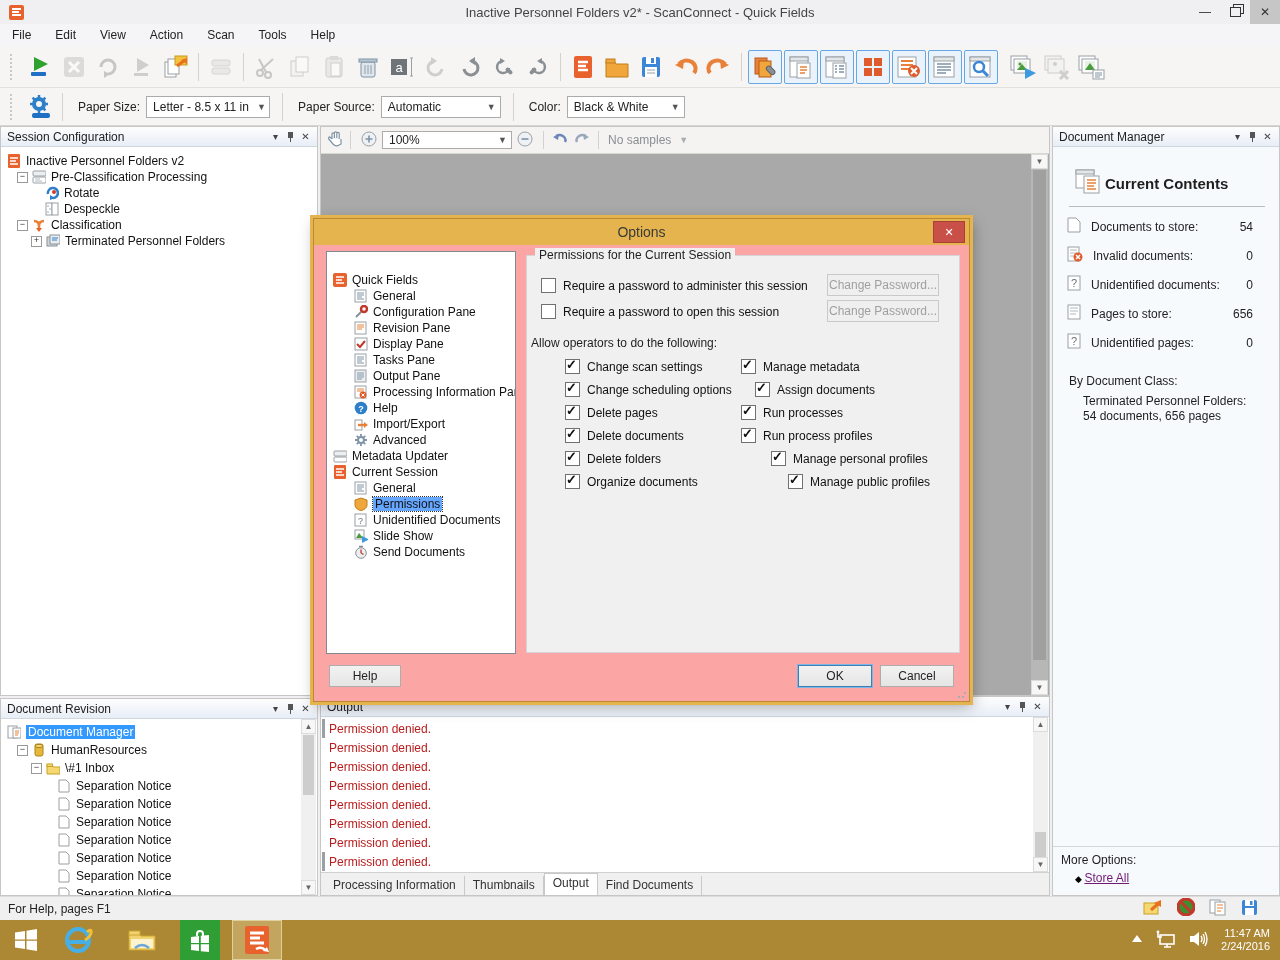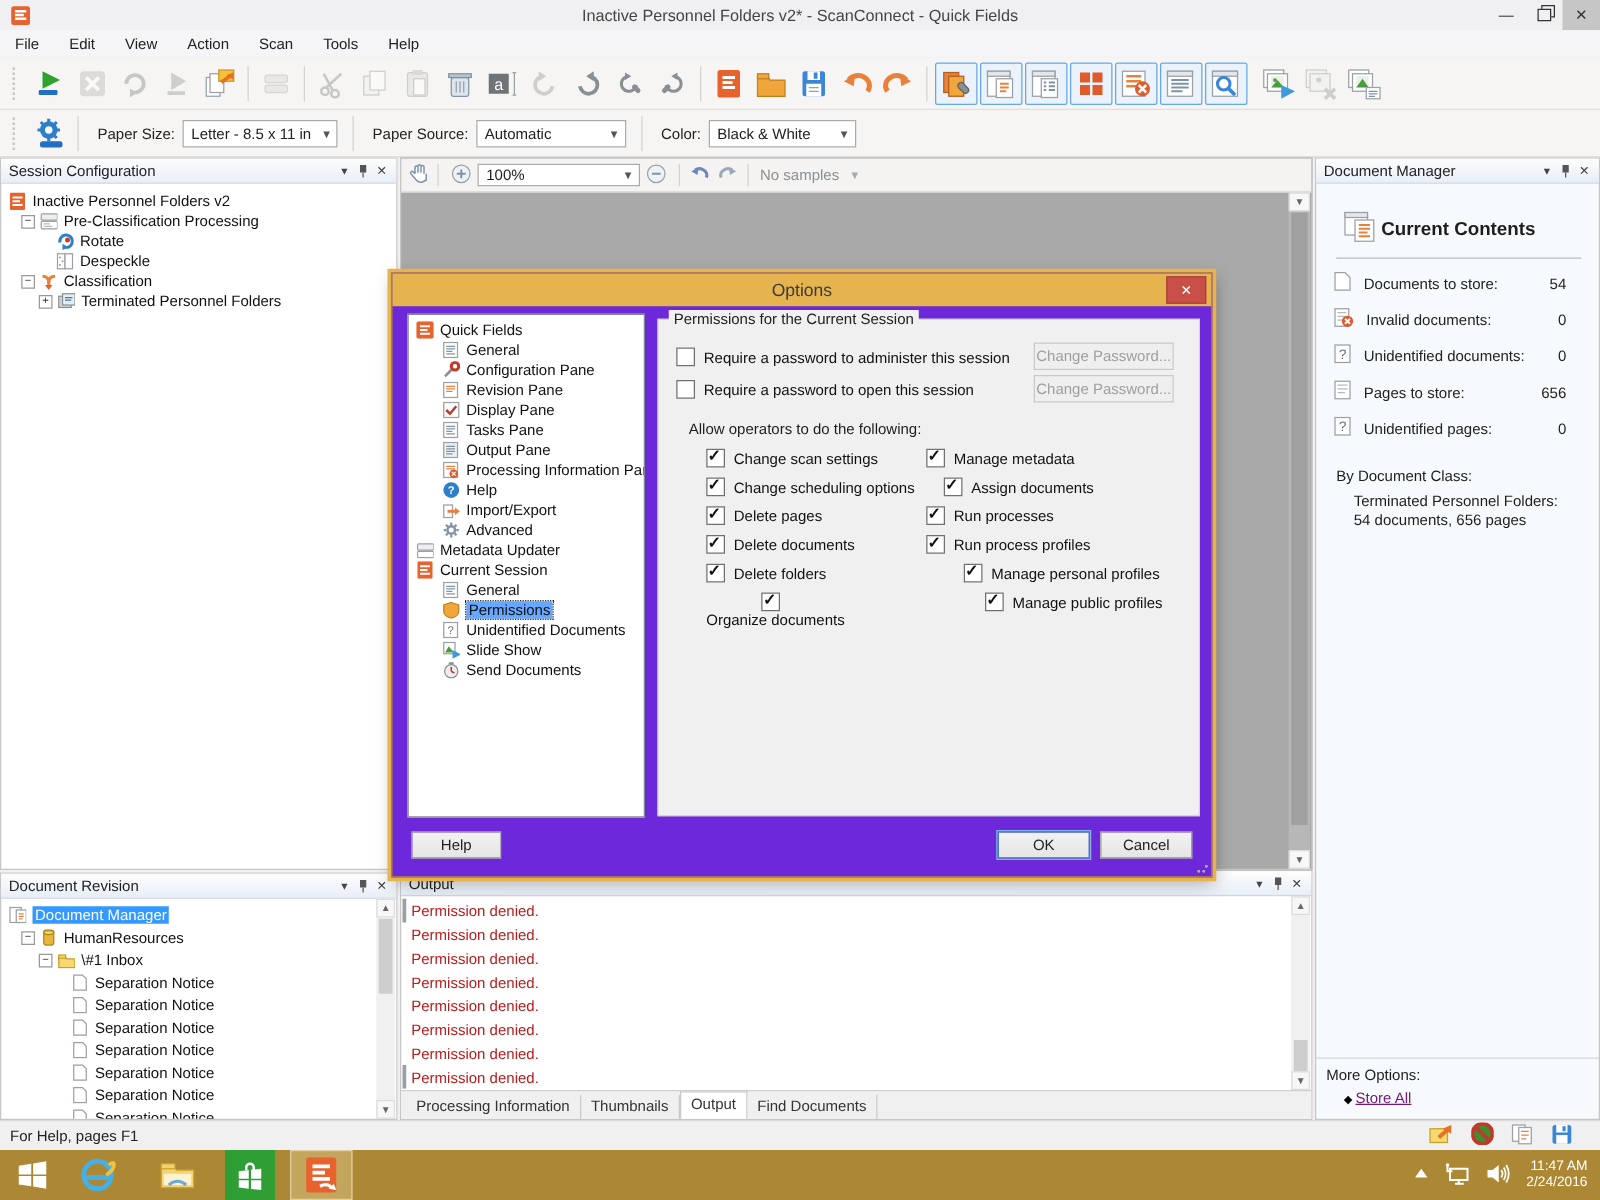--- a/index.html
+++ b/index.html
@@ -45,25 +45,25 @@
   .tog-box{width:9px;height:9px;border:1px solid #999;background:#fff;font-size:9px;line-height:7px;text-align:center;color:#333;margin-right:4px;flex:0 0 auto;}
   .ticon{width:14px;height:14px;margin-right:5px;flex:0 0 auto;display:flex;align-items:center;justify-content:center;}
   .ticon svg{display:block;}
   .sel-blue{background:#3399ff;color:#fff;padding:0 2px;}
   .sel-dialog{background:#66a8ff;outline:1px dotted #333;padding:0 2px;}
   
   .vsb{background:#f0f0f0;position:absolute;}
   .vsb .btn{height:15px;background:#f7f7f7;border:1px solid #dcdcdc;color:#666;font-size:8px;text-align:center;line-height:13px;box-sizing:border-box;}
   .vsb .thumb{background:#cdcdcd;margin:1px 2px;}
   
-  #dialog{left:313px;top:218px;width:655px;height:482px;background:#6d28d9;border:1px solid #b98a32;box-shadow:0 0 0 3px #e5b44e,2px 4px 14px rgba(0,0,0,.35);z-index:10;}
+  #dialog{left:313px;top:218px;width:655px;height:482px;background:#fca5a5;border:1px solid #b98a32;box-shadow:0 0 0 3px #e5b44e,2px 4px 14px rgba(0,0,0,.35);z-index:10;}
   #dlg-title{height:26px;background:#e5b44e;display:flex;align-items:center;position:relative;}
   #dlg-title .t{position:absolute;left:0;right:0;text-align:center;font-size:14px;color:#3a3a3a;}
   #dlg-close{position:absolute;right:4px;top:2px;width:30px;height:20px;background:#c85048;color:#fff;display:flex;align-items:center;justify-content:center;font-size:11px;border:1px solid #a94038;}
-  #dlg-tree{position:absolute;left:12px;top:32px;width:190px;height:403px;background:#fff;border:1px solid #828790;overflow:hidden;padding-top:4px;box-sizing:border-box;}
+  #dlg-tree{position:absolute;left:12px;top:32px;width:190px;height:403px;background:#fff;border:1px solid #828790;overflow:hidden;padding-top:20px;box-sizing:border-box;}
   #dlg-tree .trow{padding-left:6px;}
   #dlg-tree .lvl1{padding-left:27px;}
   .groupbox{position:absolute;left:212px;top:36px;width:432px;height:396px;border:1px solid #d5d5d8;background:#f0f0f0;}
   .groupbox .gb-title{position:absolute;top:-8px;left:8px;background:#f0f0f0;padding:0 4px;font-size:12px;color:#222;}
   .cbrow{display:flex;align-items:center;position:absolute;font-size:12px;color:#111;}
   .cb{width:13px;height:13px;background:#fff;border:1px solid #707070;margin-right:7px;flex:0 0 auto;position:relative;}
   .cb.ck:before{content:"✓";position:absolute;left:0px;top:-3px;font-size:13px;font-weight:bold;color:#111;}
   .btn{background:linear-gradient(#f2f2f2,#e5e5e5);border:1px solid #adadad;font-size:12px;color:#222;display:flex;align-items:center;justify-content:center;box-sizing:border-box;}
   .btn.disabled{color:#9f9f9f;background:#efefef;border-color:#c9c9c9;}
   .btn.default{border:1px solid #3c7fb1;outline:1px solid #7eb4ea;}
@@ -875,21 +875,21 @@
     <div class="cbrow" style="left:14px;top:22px;">
       <span class="cb"></span>
       <span>Require a password to administer this session</span>
     </div>
     <div class="btn disabled" style="position:absolute;right:20px;top:18px;width:112px;height:22px;">Change Password...</div>
     <div class="cbrow" style="left:14px;top:48px;">
       <span class="cb"></span>
       <span>Require a password to open this session</span>
     </div>
     <div class="btn disabled" style="position:absolute;right:20px;top:44px;width:112px;height:22px;">Change Password...</div>
-    <div style="position:absolute;left:24px;top:80px;font-size:12px;">Allow operators to do the following:</div>
+    <div style="position:absolute;left:4px;top:80px;font-size:12px;">Allow operators to do the following:</div>
 
     <div class="cbrow" style="left:38px;top:103px;">
         <span class="cb ck"></span>
         <span>Change scan settings</span>
       </div>
     <div class="cbrow" style="left:38px;top:126px;">
         <span class="cb ck"></span>
         <span>Change scheduling options</span>
       </div>
     <div class="cbrow" style="left:38px;top:149px;">
@@ -897,21 +897,21 @@
         <span>Delete pages</span>
       </div>
     <div class="cbrow" style="left:38px;top:172px;">
         <span class="cb ck"></span>
         <span>Delete documents</span>
       </div>
     <div class="cbrow" style="left:38px;top:195px;">
         <span class="cb ck"></span>
         <span>Delete folders</span>
       </div>
-    <div class="cbrow" style="left:38px;top:218px;flex-direction:column;">
+    <div class="cbrow" style="left:38px;top:218px;">
         <span class="cb ck"></span>
         <span>Organize documents</span>
       </div>
 
     <div class="cbrow" style="left:214px;top:103px;">
         <span class="cb ck"></span>
         <span>Manage metadata</span>
       </div>
     <div class="cbrow" style="left:228px;top:126px;">
         <span class="cb ck"></span>

